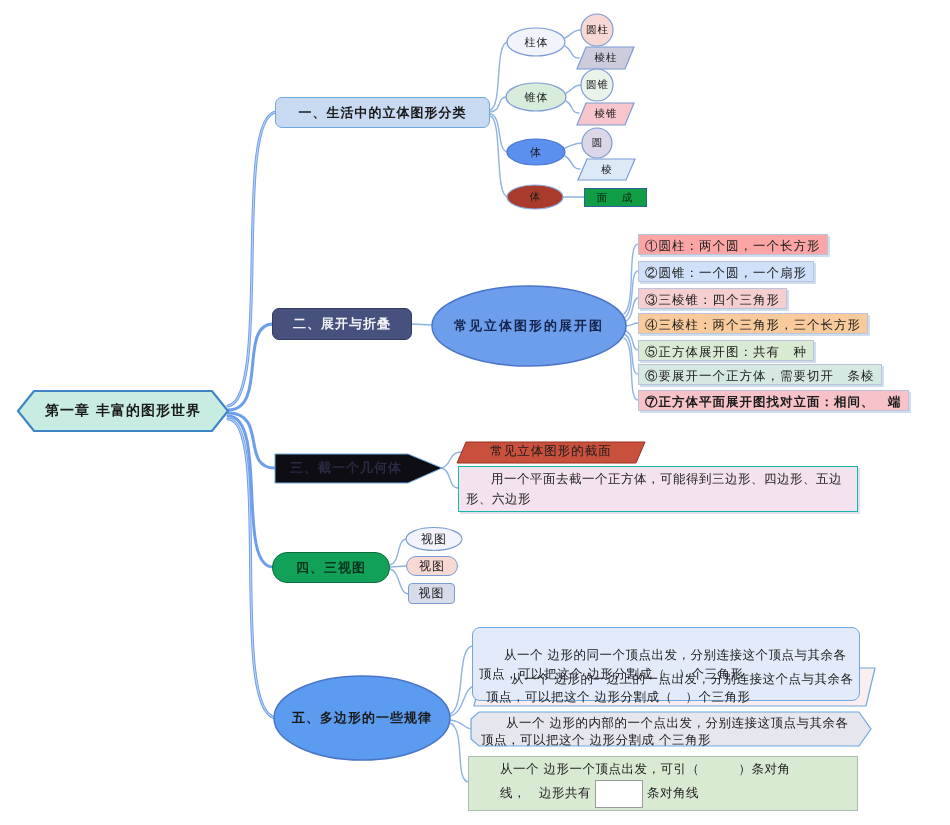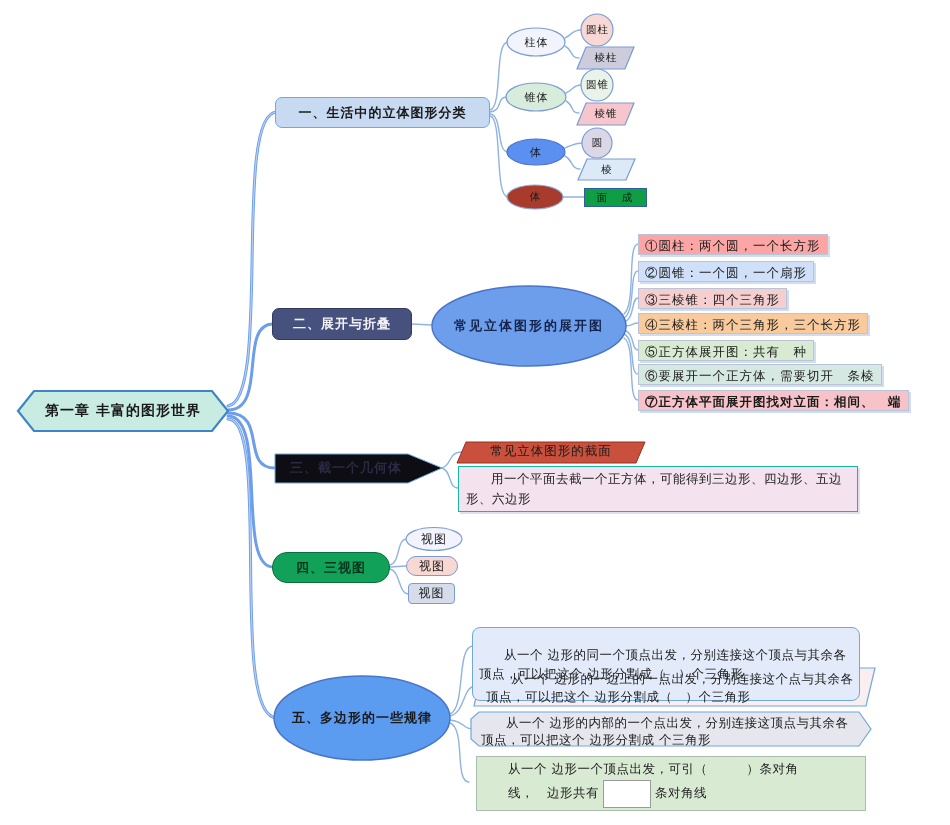--- a/index.html
+++ b/index.html
@@ -42,21 +42,21 @@
          border:1px solid #7b9bd4;border-radius:10px;}
   #view3{left:408px;top:583px;width:47px;height:21px;background:#d7dcea;
          border:1px solid #7b9bd4;border-radius:4px;}
   .note{position:absolute;font-size:12.5px;line-height:19px;text-indent:2em;
         text-align:left;white-space:normal;letter-spacing:0.5px;box-sizing:border-box;}
   #b5-note1{left:472px;top:627px;width:388px;background:#e3ebfa;border:1.5px solid #6fa8dc;
             border-radius:8px;padding:17px 6px;}
   #b5-note2{left:486px;top:670px;width:378px;line-height:18px;}
   #b5-note3{left:481px;top:714px;width:378px;line-height:17px;}
   #b5-note4{left:468px;top:756px;width:390px;background:#d9ead3;border:1px solid #a9bfae;
-            padding:2px 6px;margin-left:8px;}
+            padding:2px 6px;}
   #b5-note4 .l1{display:block;text-indent:2em;line-height:20px;}
   #b5-note4 .l2{display:block;line-height:28px;}
   #blank-box{display:inline-block;width:46px;height:26px;background:#ffffff;
              border:1px solid #9a9a9a;vertical-align:middle;margin:0 4px;}
   #mianceng{left:584px;top:188px;width:63px;height:19px;background:#0f9d46;
             border:1px solid #2f5f9e;font-size:10.5px;letter-spacing:2px;color:#041f10;}
 </style>
 </head>
 <body>
 

